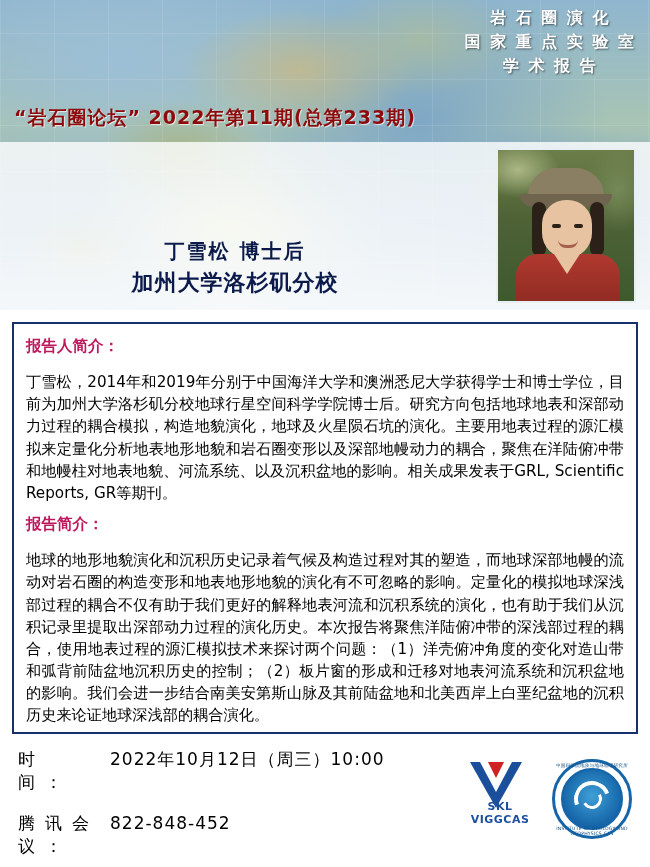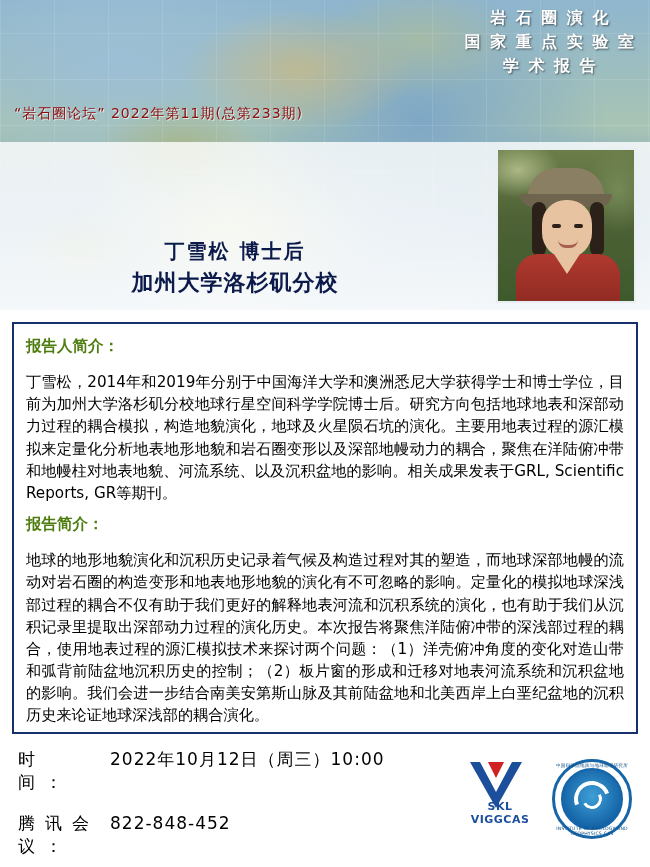--- a/index.html
+++ b/index.html
@@ -59,22 +59,22 @@
     text-shadow: 1px 1px 2px rgba(0,0,0,0.55);
     z-index: 5;
   }
 
   
   .forum-line {
     position: absolute;
     top: 105px; left: 14px;
     z-index: 6;
     font-family: "DejaVu Sans", sans-serif;
-    font-weight: normal;
-    font-size: 14px;
+    font-weight: bold;
+    font-size: 19px;
     letter-spacing: 1px;
     color: #8d0b0b;
     text-shadow: 1px 1px 0 rgba(255,255,255,0.65);
   }
 
   
   .title-strip {
     position: absolute;
     top: 142px; left: 0;
     width: 650px; height: 168px;
@@ -196,21 +196,21 @@
     top: 322px; left: 12px;
     width: 626px; height: 412px;
     border: 2px solid #16306b;
     background: #ffffff;
     padding: 10px 12px 8px 12px;
   }
   .sec-head {
     font-family: "DejaVu Sans", sans-serif;
     font-weight: bold;
     font-size: 15.5px;
-    color: #4d7c0f;
+    color: #be185d;
     margin: 2px 0 5px 0;
   }
   .sec-body {
     font-family: "DejaVu Sans", sans-serif;
     font-size: 15.2px;
     line-height: 1.46;
     color: #000000;
     text-align: justify;
     margin: 14px 0 10px 0;
     letter-spacing: 0px;

